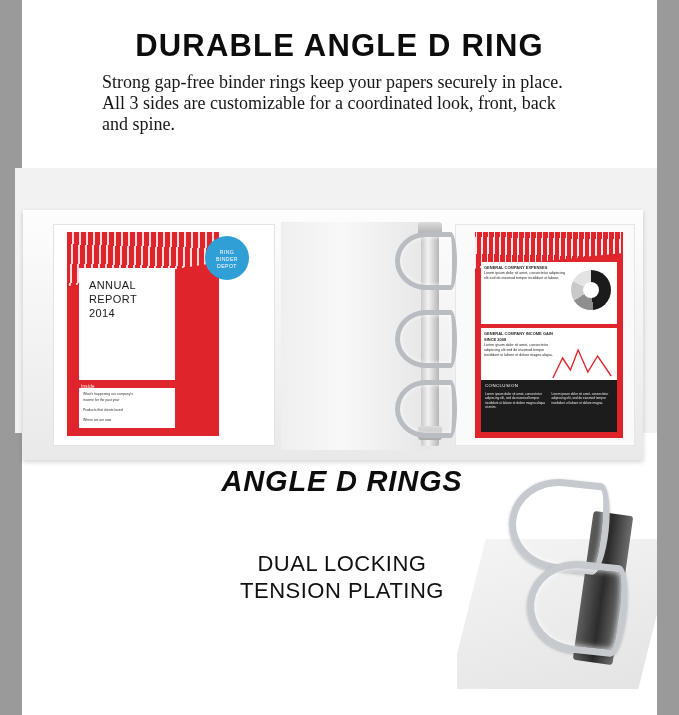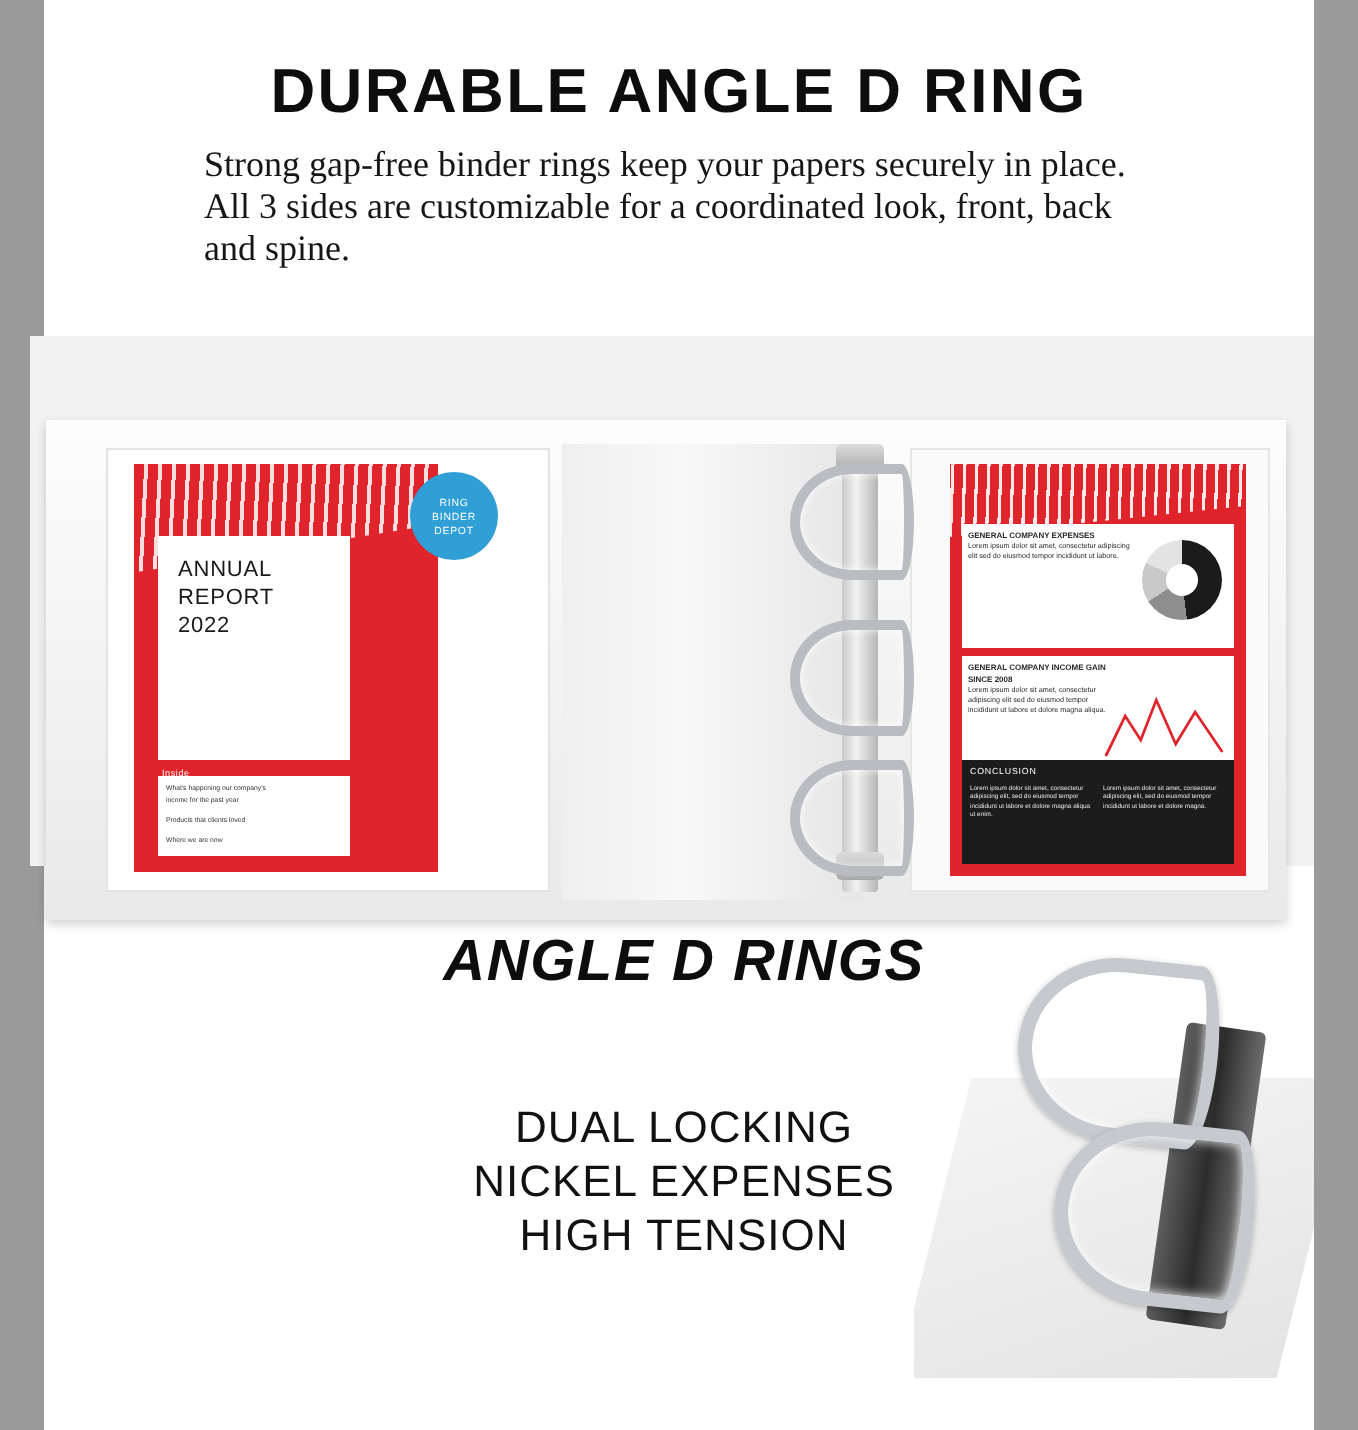--- a/index.html
+++ b/index.html
@@ -382,21 +382,21 @@
       <div class="binder-left-panel"></div>
       <div class="binder-mid-panel"></div>
       <div class="binder-right-panel"></div>
 
       <div class="cover">
         <div class="swoosh"></div>
         <div class="white-box">
           <div class="title">
             <div>ANNUAL</div>
             <div>REPORT</div>
-            <div>2022</div>
+            <div>2014</div>
           </div>
         </div>
         <div class="inside-label">Inside</div>
         <div class="lower-white">
           <div class="mini" style="top:4px;">What's happening our company's</div>
           <div class="mini" style="top:10px;">income for the past year</div>
           <div class="mini" style="top:20px;">Products that clients loved</div>
           <div class="mini" style="top:30px;">Where we are now</div>
         </div>
       </div>
@@ -446,22 +446,21 @@
       </div>
 
     </div>
   </div>
 
   <div class="feat-title">
     <div>ANGLE D RINGS</div>
   </div>
   <div class="feat-list">
     <div>DUAL LOCKING</div>
-    <div>NICKEL EXPENSES</div>
-    <div>HIGH TENSION</div>
+    <div>TENSION PLATING</div>
   </div>
 
   <div class="inset">
     <div class="sheet"></div>
     <div class="spine"></div>
     <div class="big-ring a"></div>
     <div class="big-ring b"></div>
   </div>
 
 </div>

